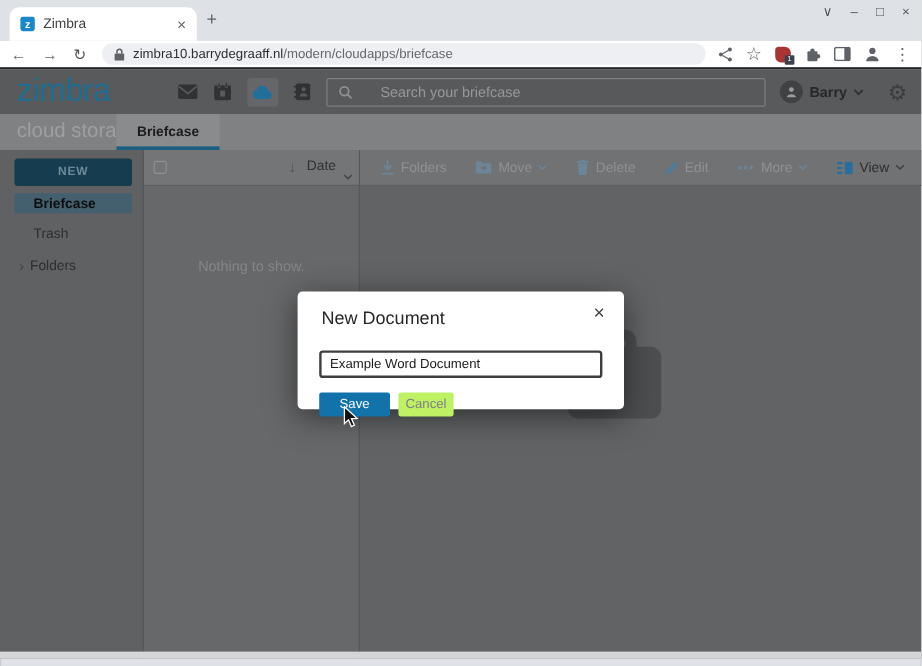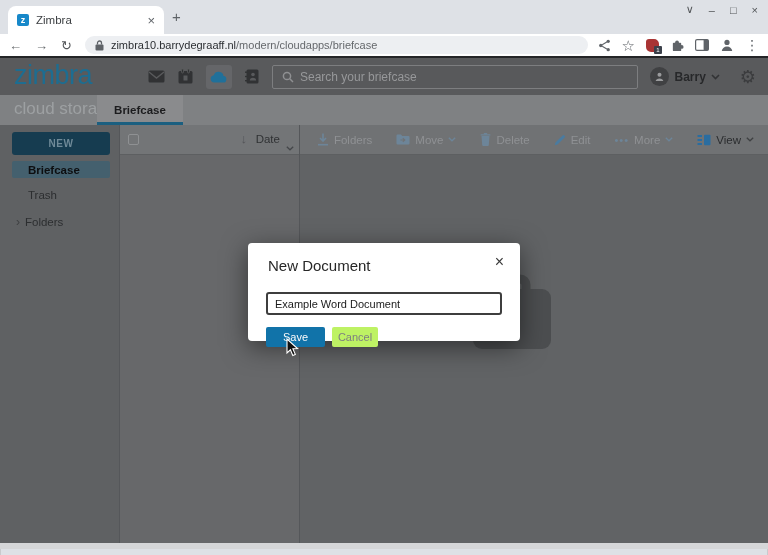--- a/index.html
+++ b/index.html
@@ -36,21 +36,21 @@
   .darkline { height:2px; background:#242527; }
 
   
   .app { position:relative; height:491px; }
   .zheader { position:relative; height:37px; background:#595a5c; }
   .zlogo { position:absolute; left:14px; top:2px; font-size:27px; color:#1d6d91; letter-spacing:-0.5px; }
   .appicons { position:absolute; left:148px; top:0; height:100%; display:flex; align-items:center; gap:13px; }
   .activebox { width:26px; height:24px; background:#656669; border-radius:3px; display:flex;
                align-items:center; justify-content:center; }
   .searchbox { position:absolute; left:272px; top:7px; width:366px; height:24px; background:#58595b;
-               border:1px solid #7d7e80; border-radius:2px; display:flex; align-items:center; padding:0 9px; gap:6px; }
+               border:1px solid #7d7e80; border-radius:2px; display:flex; align-items:center; padding:0 9px; gap:23px; }
   .searchbox input { flex:1; background:transparent; border:0; outline:none; font-size:12px; color:#cfd0d2;
                      font-family:"Liberation Sans", sans-serif; }
   .searchbox input::placeholder { color:#97989a; opacity:1; }
   .userarea { position:absolute; right:12px; top:0; height:100%; display:flex; align-items:center; }
   .avatar { width:19px; height:19px; border-radius:50%; background:#404143; display:flex; align-items:center;
             justify-content:center; margin-right:6px; }
   .username { font-size:12px; font-weight:600; color:#27282a; margin-right:5px; }
   .gear { font-size:18px; color:#3b3c3e; margin-left:20px; line-height:1; }
 
   .tabrow { position:relative; height:30px; background:#7f8183; }
@@ -262,20 +262,21 @@
         <div class="ltoolbar">
           <div class="lcheckbox"></div>
           <span class="sortarrow">↓</span>
           <span class="sortlabel">Date</span>
           <span class="sortcaret">
             <svg width="8" height="5" viewBox="0 0 8 5">
                 <path d="M0.8 0.8 L4 3.8 L7.2 0.8" fill="none" stroke="#45474a" stroke-width="1.3"></path>
               </svg>
           </span>
         </div>
+        <div class="emptymsg">Nothing to show.</div>
       </div>
 
       <div class="rightcol">
         <div class="rtoolbar">
           <div class="action">
             <span class="aicon">
               <svg width="12" height="13" viewBox="0 0 12 13">
                 <path d="M6 0.5 v7 M3 5 l3 3.2 3 -3.2" fill="none" stroke="currentColor" stroke-width="1.6"></path>
                 <path d="M1 11.7 h10" stroke="currentColor" stroke-width="1.6"></path>
               </svg>

